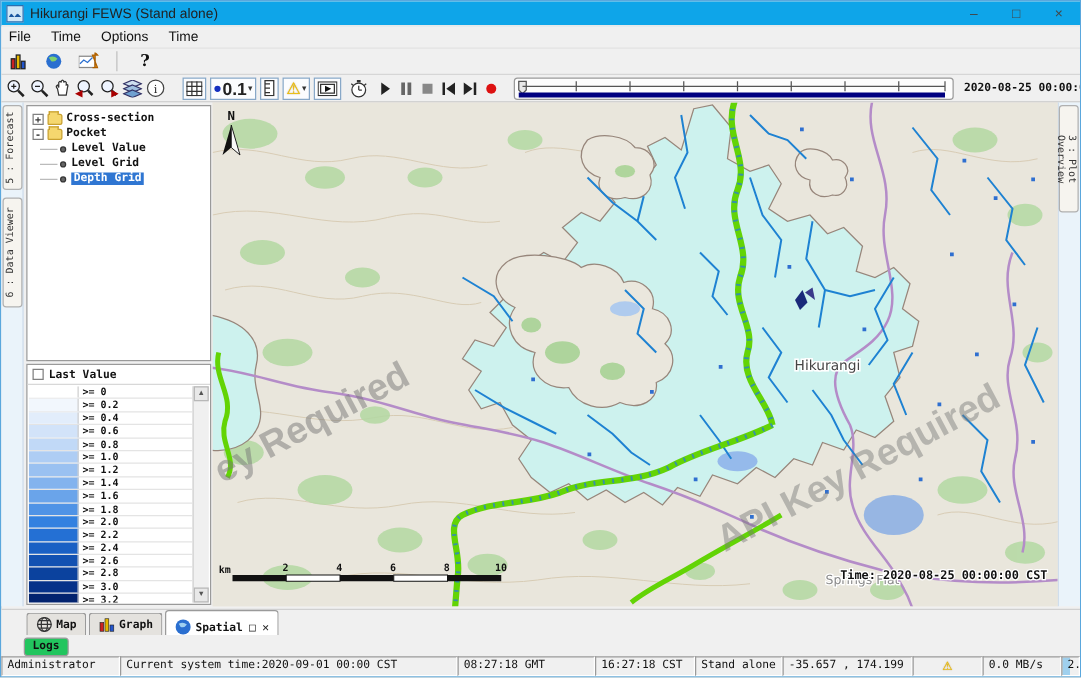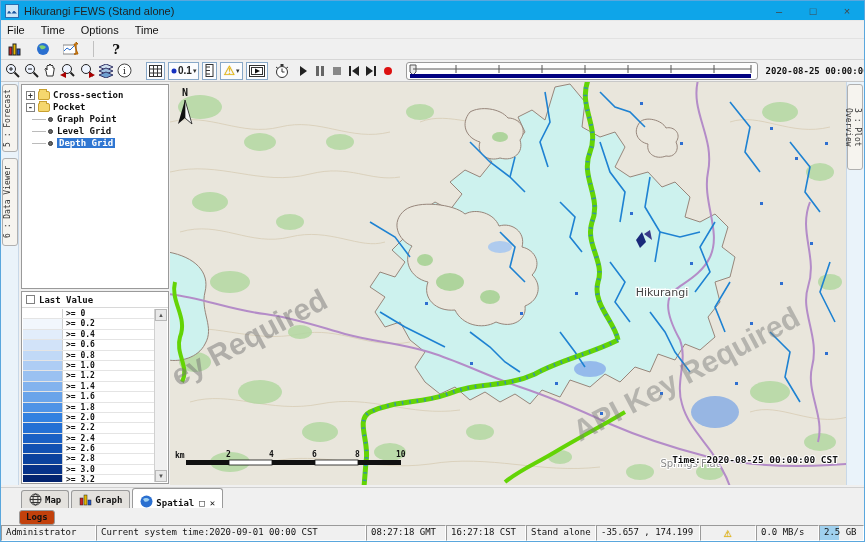--- a/index.html
+++ b/index.html
@@ -31,21 +31,21 @@
              border-top:1px solid #e2e2e2;}
   #toolbar2{ position:absolute; top:58px; left:0; right:0; height:23px; background:#f0f0f0;
              display:flex; align-items:center; padding-left:4px; gap:3px;
              border-top:1px solid #d6d6d6; border-bottom:1px solid #c8c8c8;}
   .tbtn{ width:20px; height:18px; display:flex; align-items:center; justify-content:center;}
   .tsep{ width:1px; height:16px; background:#c0c0c0; margin:0 4px;}
   .tbox{ height:18px; display:flex; align-items:center; justify-content:center; gap:1px;
          border:1px solid #88a8c8; background:#fbfcfe; padding:0 2px;}
   .help-q{ font-weight:bold; font-size:13px; font-family:"DejaVu Serif",serif;}
   .ddarrow{ font-size:7px; color:#333;}
-  .interval-txt{ font-size:10px; font-weight:bold; color:#222;}
+  .interval-txt{ font-size:14px; font-weight:bold; color:#222;}
   .warn-glyph{ color:#f3c300; font-size:13px; line-height:1; text-shadow:0 0 1px #a07000;}
   #timeline{ width:352px; height:18px; border:1px solid #9a9a9a; border-radius:3px; background:#fdfdfd;
              margin-left:8px;}
   #tb-datetime{ font-size:9px; margin-left:5px; font-weight:bold; white-space:nowrap;}
 
   
   .vstrip{ position:absolute; top:81px; bottom:56px; width:18px; background:#eaf3fa;}
   #left-strip{ left:0; border-right:1px solid #c8d8e8;}
   #right-strip{ right:0; border-left:1px solid #c8d8e8;}
   .vtab{ position:absolute; left:1px; width:16px; background:#f6f4ef; border:1px solid #b0b0b0;
@@ -93,31 +93,31 @@
   
   #bottom-tabs{ position:absolute; left:0; right:0; top:486px; height:21px; background:#f0f0f0;
                 display:flex; align-items:flex-end; padding-left:20px; gap:2px; border-top:1px solid #d0d0d0;}
   .btab{ height:18px; display:flex; align-items:center; gap:3px; padding:0 7px;
          border:1px solid #9a9a9a; border-bottom:none; border-radius:3px 3px 0 0; background:#e4e2de;
          font-family:"DejaVu Sans Mono",monospace; font-size:9px; font-weight:bold;}
   .btab.active{ background:#fff; height:20px;align-items:flex-end;}
   .btab .tabctl{ font-size:9px; font-weight:bold; color:#222; margin-left:2px;}
   #logs-row{ position:absolute; left:0; right:0; top:507px; height:19px; background:#f0f0f0;
              display:flex; align-items:center; padding-left:18px;}
-  #logs-btn{ height:15px; padding:0 6px; border:1px solid #9a9a9a; border-radius:3px; background:#c2410c;
+  #logs-btn{ height:15px; padding:0 6px; border:1px solid #9a9a9a; border-radius:3px; background:#22c55e;
              font-family:"DejaVu Sans Mono",monospace; font-size:9px; font-weight:bold; line-height:13px;}
 
   
   #statusbar{ position:absolute; left:0; right:0; bottom:0; height:16px; background:#f0f0f0;
               display:flex; font-family:"DejaVu Sans Mono",monospace; font-size:9px;}
   .stcell{ border:1px solid; border-color:#9a9a9a #ffffff #ffffff #9a9a9a; padding:1px 4px 0 4px;
            white-space:nowrap; overflow:hidden;}
   #st-user{ width:95px;}
   #st-systime{ width:270px;}
-  #st-gmt{ width:80px;}
+  #st-gmt{ width:110px;}
   #st-cst{ width:80px;}
   #st-mode{ width:70px;}
   #st-coord{ width:104px;}
   #st-warn{ width:56px; text-align:center; padding-top:0;}
   #st-speed{ width:63px;}
   #st-mem{ flex:1; background:linear-gradient(to right,#9fd0ee 0 45%, #f0f0f0 45%);}
 </style>
 </head>
 <body>
 
@@ -329,21 +329,21 @@
         <span>Cross-section</span>
       </div>
       <div class="tree-row">
         <span class="toggle">-</span>
         <span class="folder"></span>
         <span>Pocket</span>
       </div>
       <div class="tree-row">
         <span class="leaf-line"></span>
         <span class="dot"></span>
-        <span>Graph Point</span>
+        <span>Level Value</span>
       </div>
       <div class="tree-row">
         <span class="leaf-line"></span>
         <span class="dot"></span>
         <span>Level Grid</span>
       </div>
       <div class="tree-row">
         <span class="leaf-line"></span>
         <span class="dot"></span>
         <span class="sel">Depth Grid</span>

